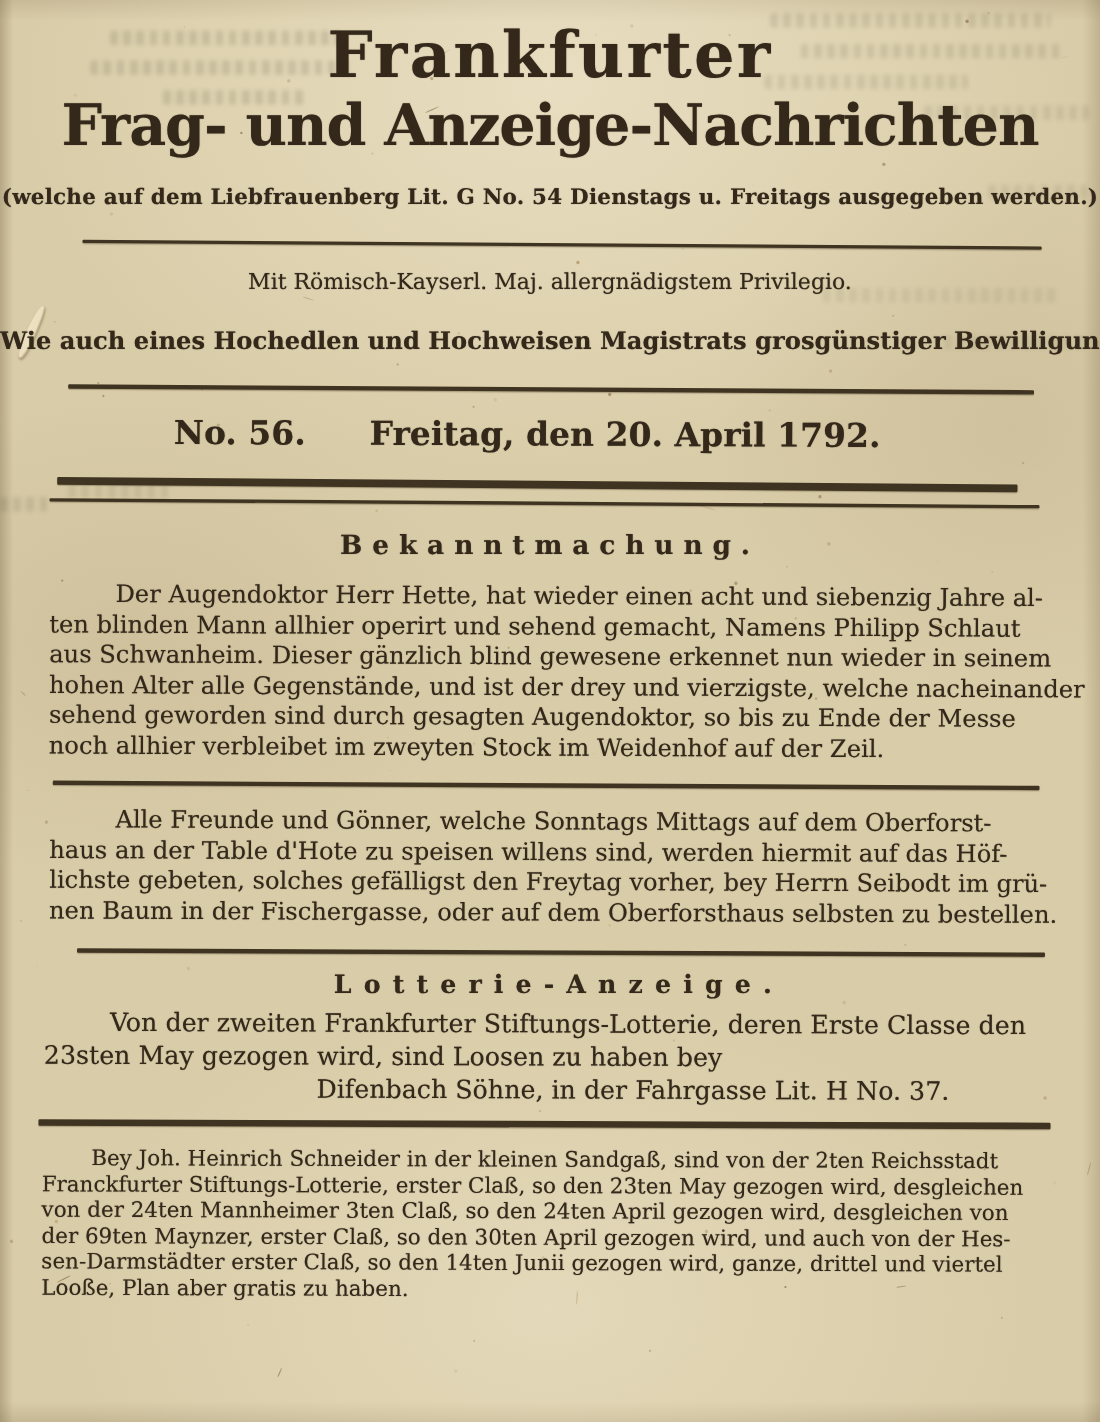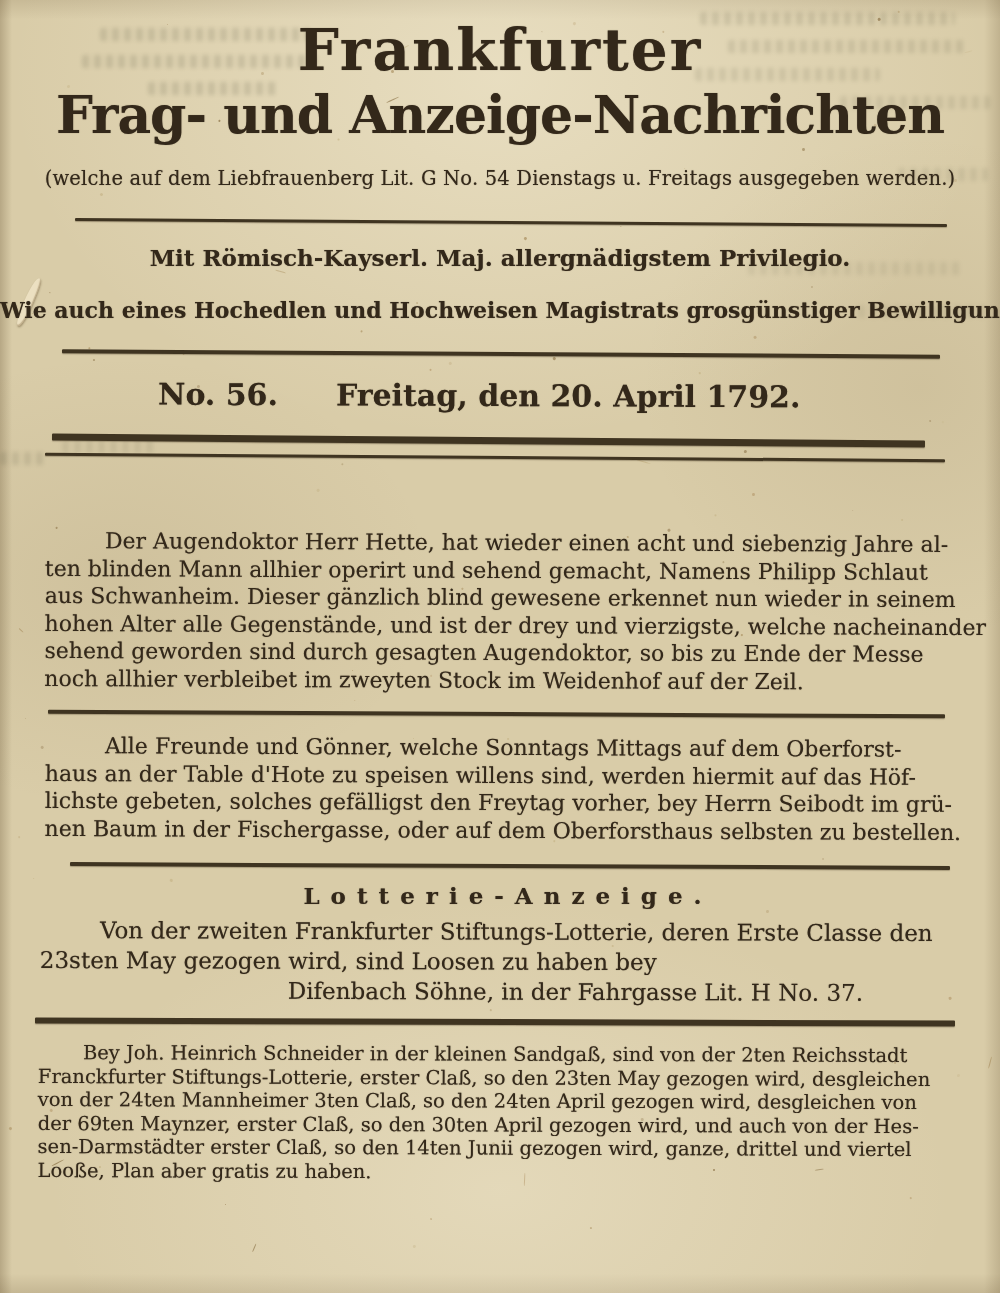--- a/index.html
+++ b/index.html
@@ -12,22 +12,22 @@
       radial-gradient(ellipse 60% 30% at 50% 92%, rgba(238,229,203,.5), rgba(238,229,203,0) 75%),
       radial-gradient(ellipse 45% 25% at 12% 45%, rgba(120,98,58,.10), rgba(120,98,58,0) 70%),
       radial-gradient(ellipse 40% 28% at 92% 30%, rgba(120,98,58,.10), rgba(120,98,58,0) 70%),
       linear-gradient(90deg, rgba(94,74,42,.28) 0, rgba(94,74,42,0) 1.2%, rgba(94,74,42,0) 98.4%, rgba(94,74,42,.20) 100%),
       linear-gradient(180deg, rgba(94,74,42,.14) 0, rgba(94,74,42,0) 1.5%, rgba(94,74,42,0) 98.5%, rgba(94,74,42,.16) 100%);
   }
   .center{position:absolute;left:0;right:0;text-align:center;}
   .ink{text-shadow:0 0 1px rgba(51,40,26,.55);}
   .masthead1{top:16px;font-size:58px;font-weight:bold;letter-spacing:2px;}
   .masthead2{top:84px;font-size:52px;font-weight:bold;letter-spacing:-1px;white-space:nowrap;}
-  .subtitle{top:167px;font-size:19.5px;font-weight:normal;letter-spacing:.2px;white-space:nowrap;}
-  .priv1{top:244px;font-size:23px;font-weight:bold;}
+  .subtitle{top:167px;font-size:19.5px;font-weight:bold;letter-spacing:.2px;white-space:nowrap;}
+  .priv1{top:244px;font-size:20px;font-weight:normal;}
   .priv2{top:297px;font-size:22px;font-weight:bold;white-space:nowrap;}
   .rule{position:absolute;background:#3f3421;box-shadow:0 1px 1px rgba(60,45,25,.3);border-radius:1px;}
   .issue-line{position:absolute;top:378px;left:158px;font-size:30px;font-weight:bold;display:flex;transform:rotate(.25deg);}
   .issue-date{margin-left:58px;}
   .sec-heading{font-size:24px;font-weight:bold;}
   .para{position:absolute;transform-origin:left top;}
   .para .line{white-space:nowrap;}
   .body-text{font-size:22px;line-height:27.5px;}
   .small-text{font-size:19.5px;line-height:23.5px;}
   .indent{padding-left:60px;}
@@ -183,20 +183,21 @@
   <div class="rule" style="top:352px;left:62px;width:878px;height:4px;transform:rotate(.35deg);"></div>
 
   <div class="issue-line ink">
     <span>No. 56.</span>
     <span class="issue-date">Freitag, den 20. April 1792.</span>
   </div>
 
   <div class="rule" style="top:437px;left:52px;width:873px;height:7px;transform:rotate(.45deg);"></div>
   <div class="rule" style="top:456px;left:45px;width:900px;height:3px;transform:rotate(.4deg);"></div>
 
+  <div class="center sec-heading ink" style="top:481px;letter-spacing:9px;">Bekanntmachung.</div>
 
   <div class="para body-text ink" style="top:527px;left:45px;width:915px;transform:rotate(.25deg);">
     <div class="line indent">Der Augendoktor Herr Hette, hat wieder einen acht und siebenzig Jahre al-</div>
     <div class="line">ten blinden Mann allhier operirt und sehend gemacht, Namens Philipp Schlaut</div>
     <div class="line">aus Schwanheim.  Dieser gänzlich blind gewesene erkennet nun wieder in seinem</div>
     <div class="line">hohen Alter alle Gegenstände, und ist der drey und vierzigste, welche nacheinander</div>
     <div class="line">sehend geworden sind durch gesagten Augendoktor, so bis zu Ende der Messe</div>
     <div class="line">noch allhier verbleibet im zweyten Stock im Weidenhof auf der Zeil.</div>
   </div>
 

